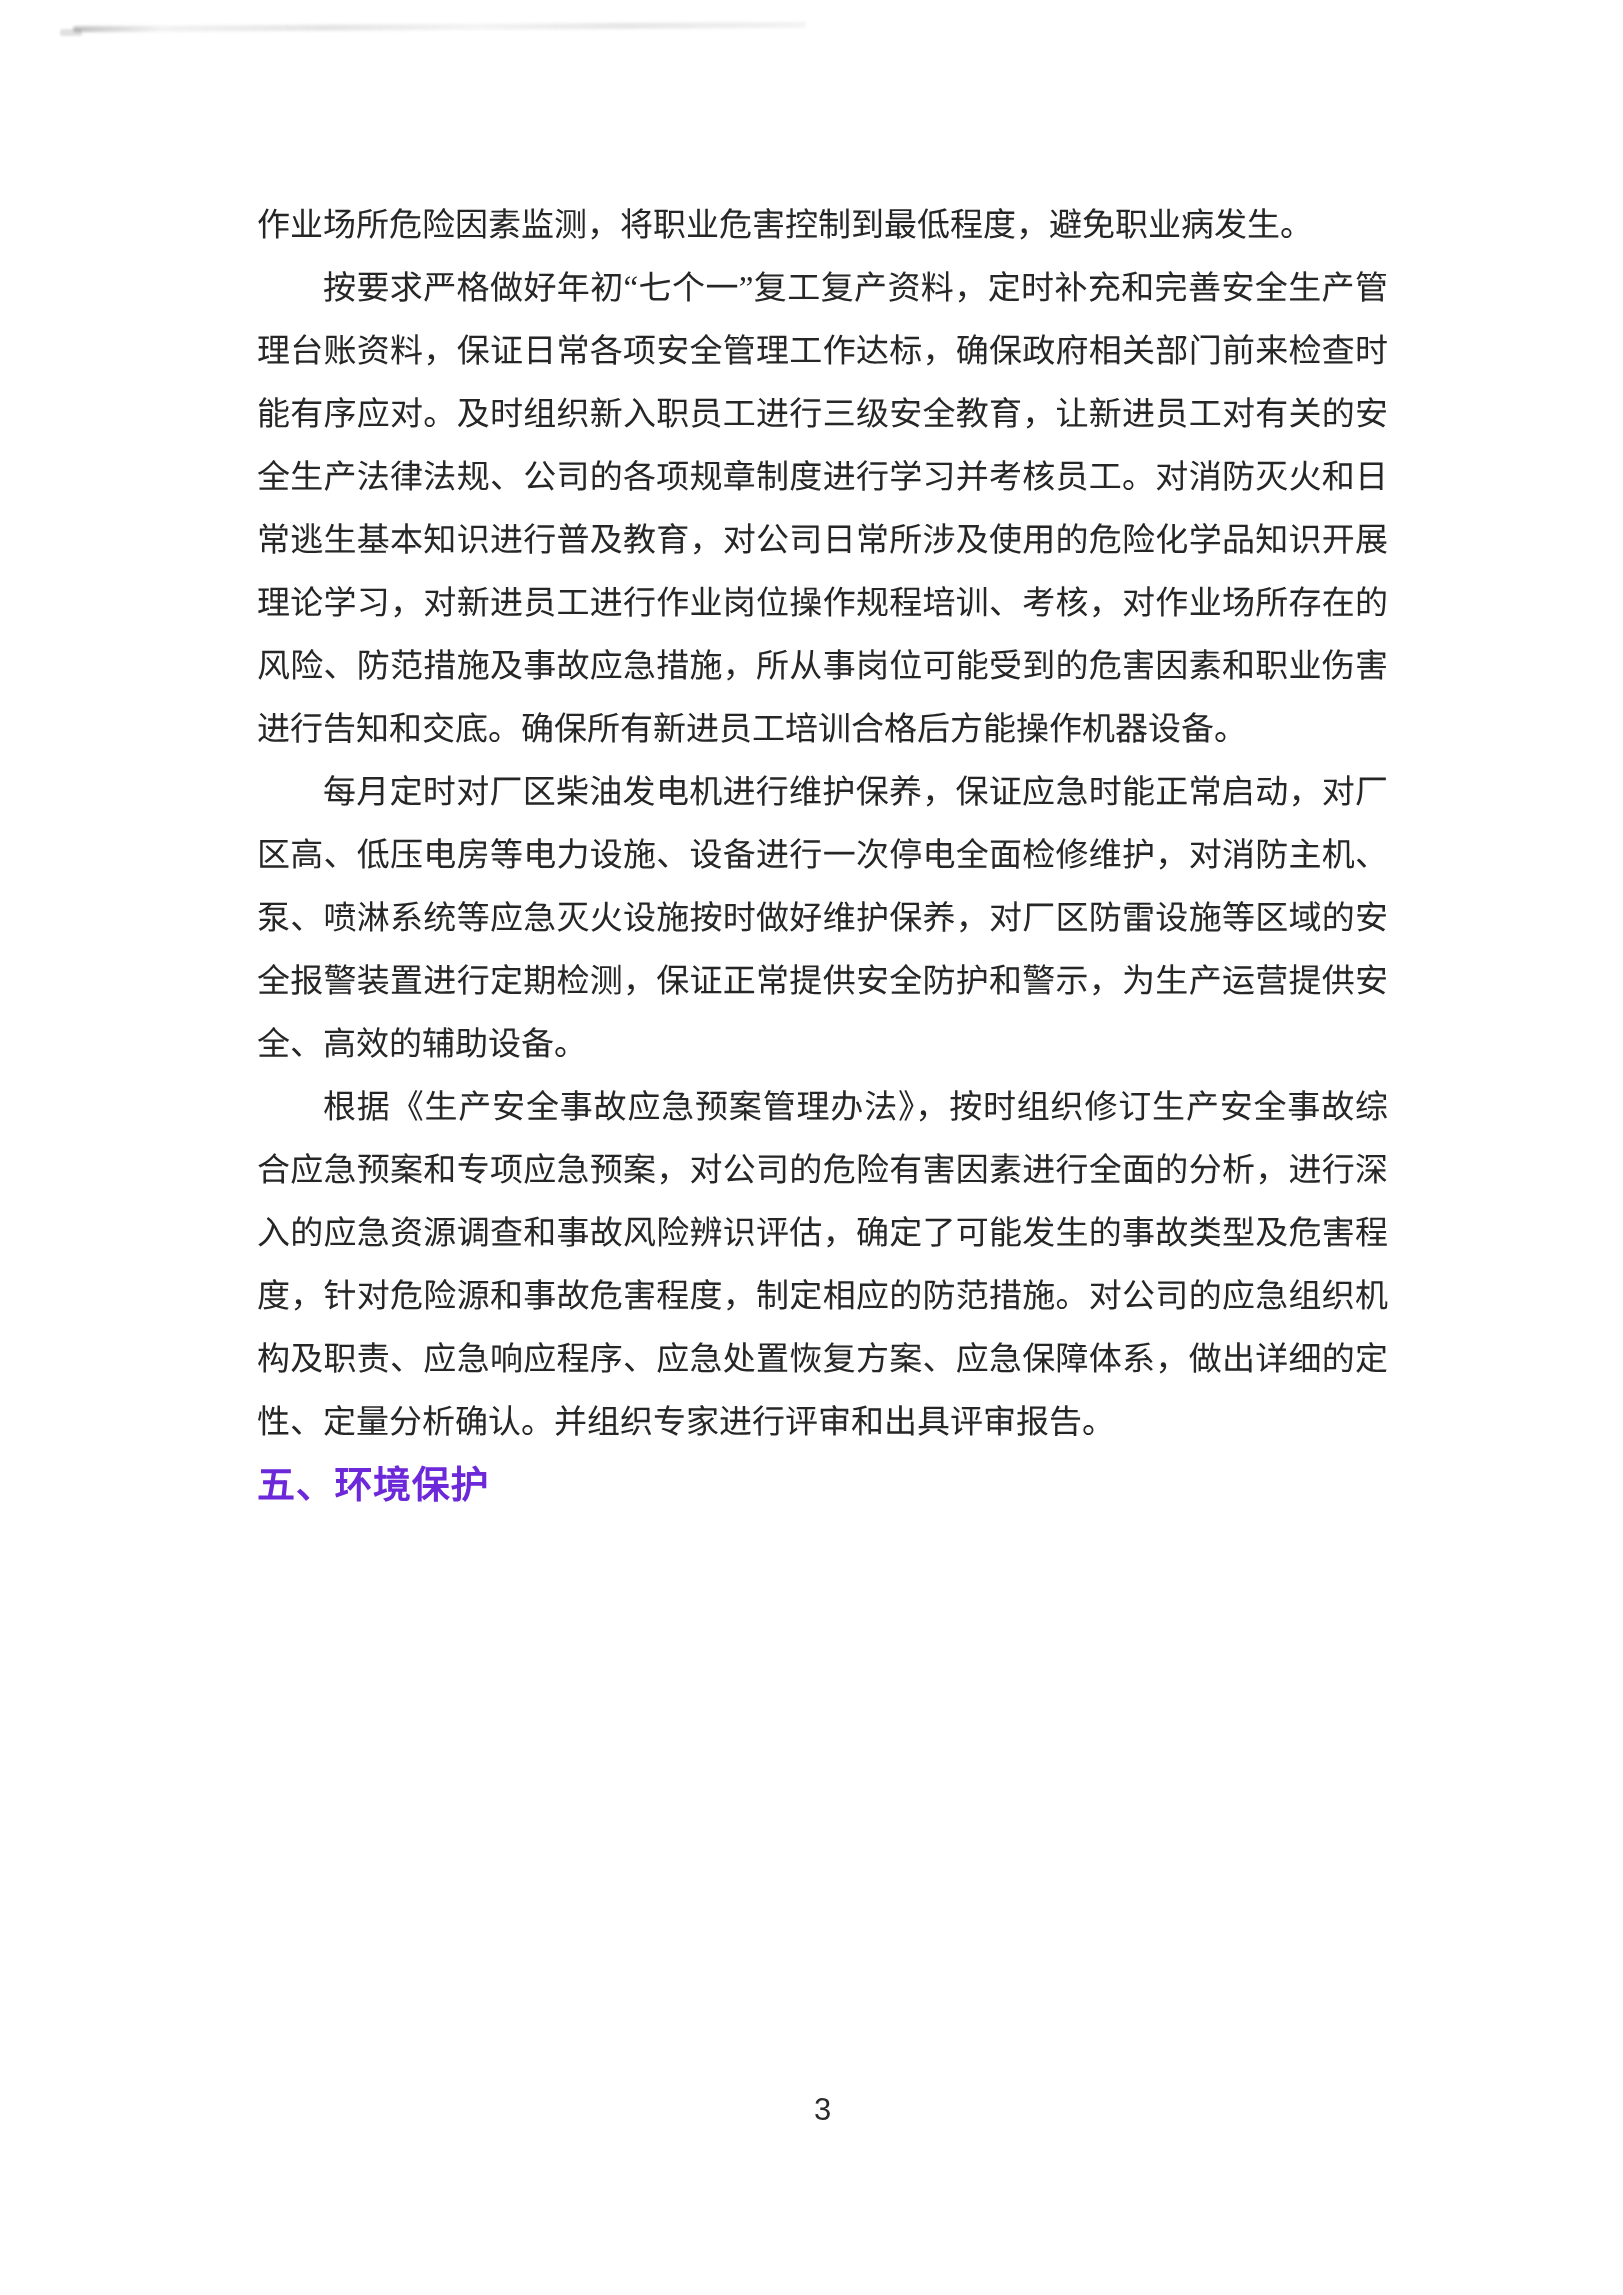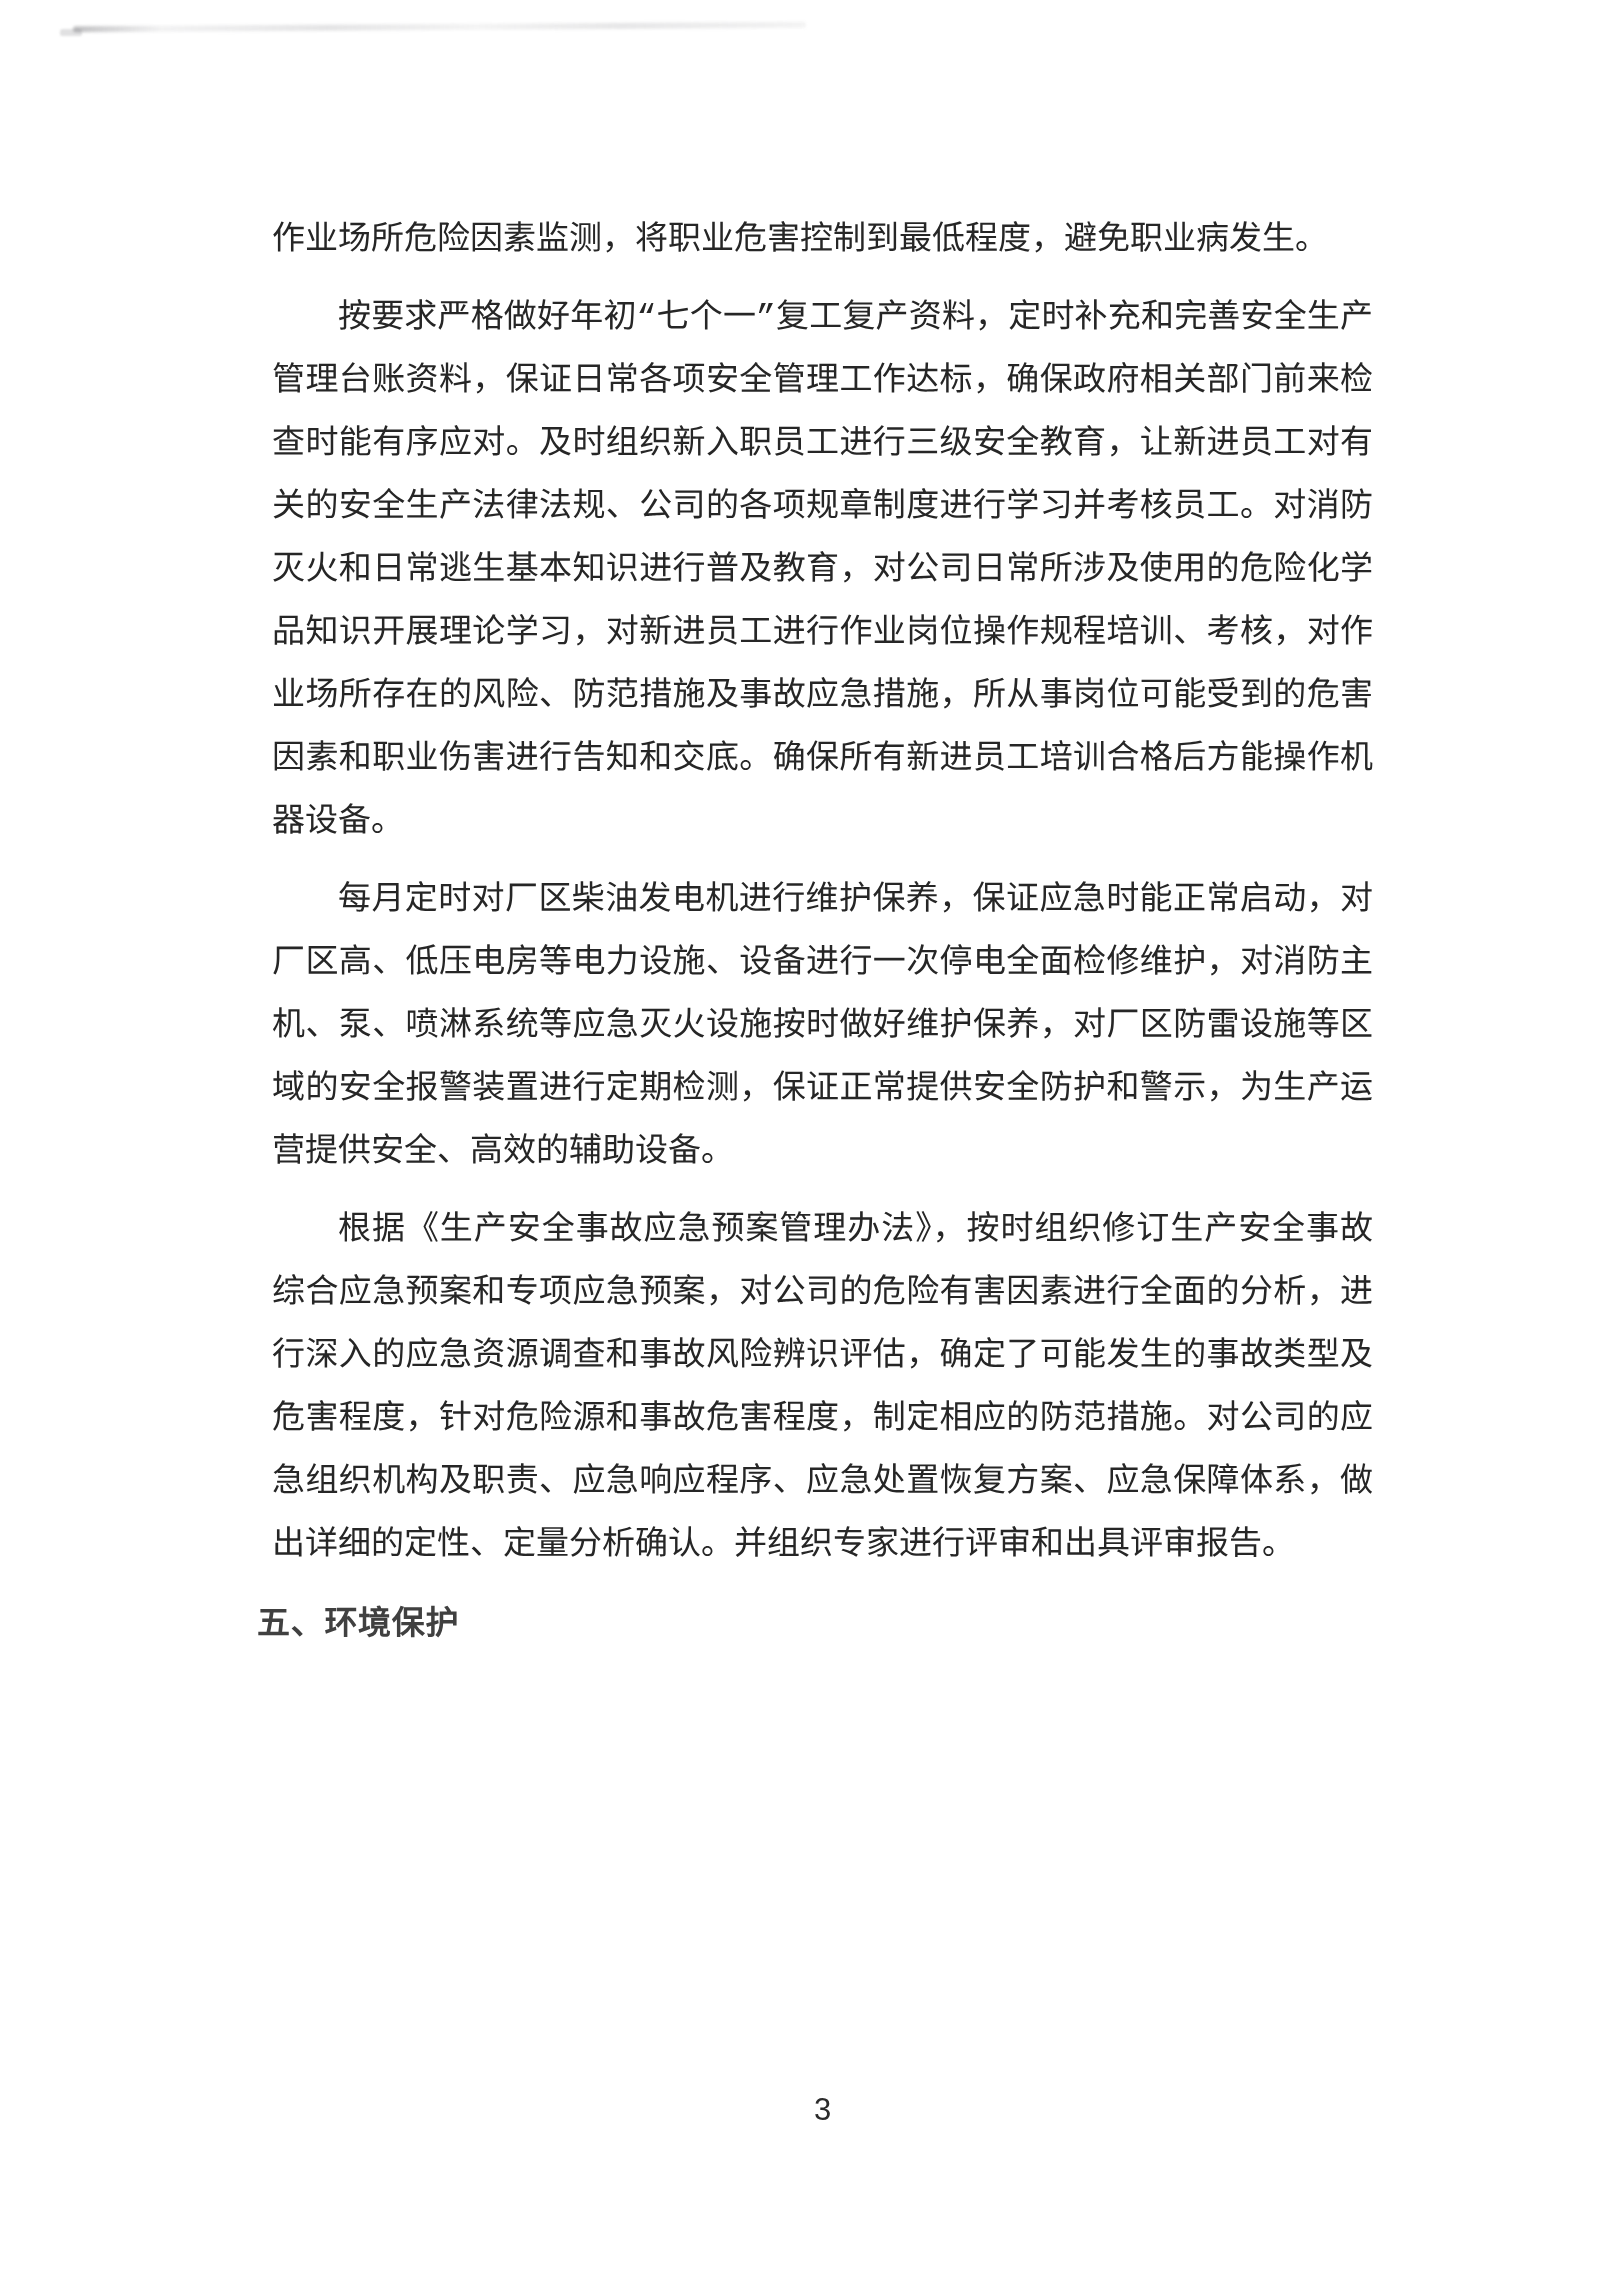--- a/index.html
+++ b/index.html
@@ -53,34 +53,33 @@
     top: 194px;
     width: 1131px;
     font-family: "Liberation Serif", "DejaVu Serif", serif;
     font-size: 33px;
     line-height: 63px;
     color: #262626;
     text-align: justify;
     text-align-last: left;
   }
   .para {
-    margin: 15px;
+    margin: 0;
     padding: 0;
-    font-family: Liberation Mono, monospace;
   }
   .para.indent {
     text-indent: 2em;
   }
   .heading {
     margin: 0;
     padding: 0;
-    font-size: 33px;
+    font-size: 38px;
     line-height: 63px;
     font-weight: 700;
-    color: #404040;
+    color: #6d28d9;
     font-family: "Liberation Serif", "DejaVu Serif", serif;
     letter-spacing: 0.7px;
     text-align: left;
   }
   .page-number {
     position: absolute;
     top: 2080px;
     left: 257px;
     width: 1131px;
     text-align: center;

